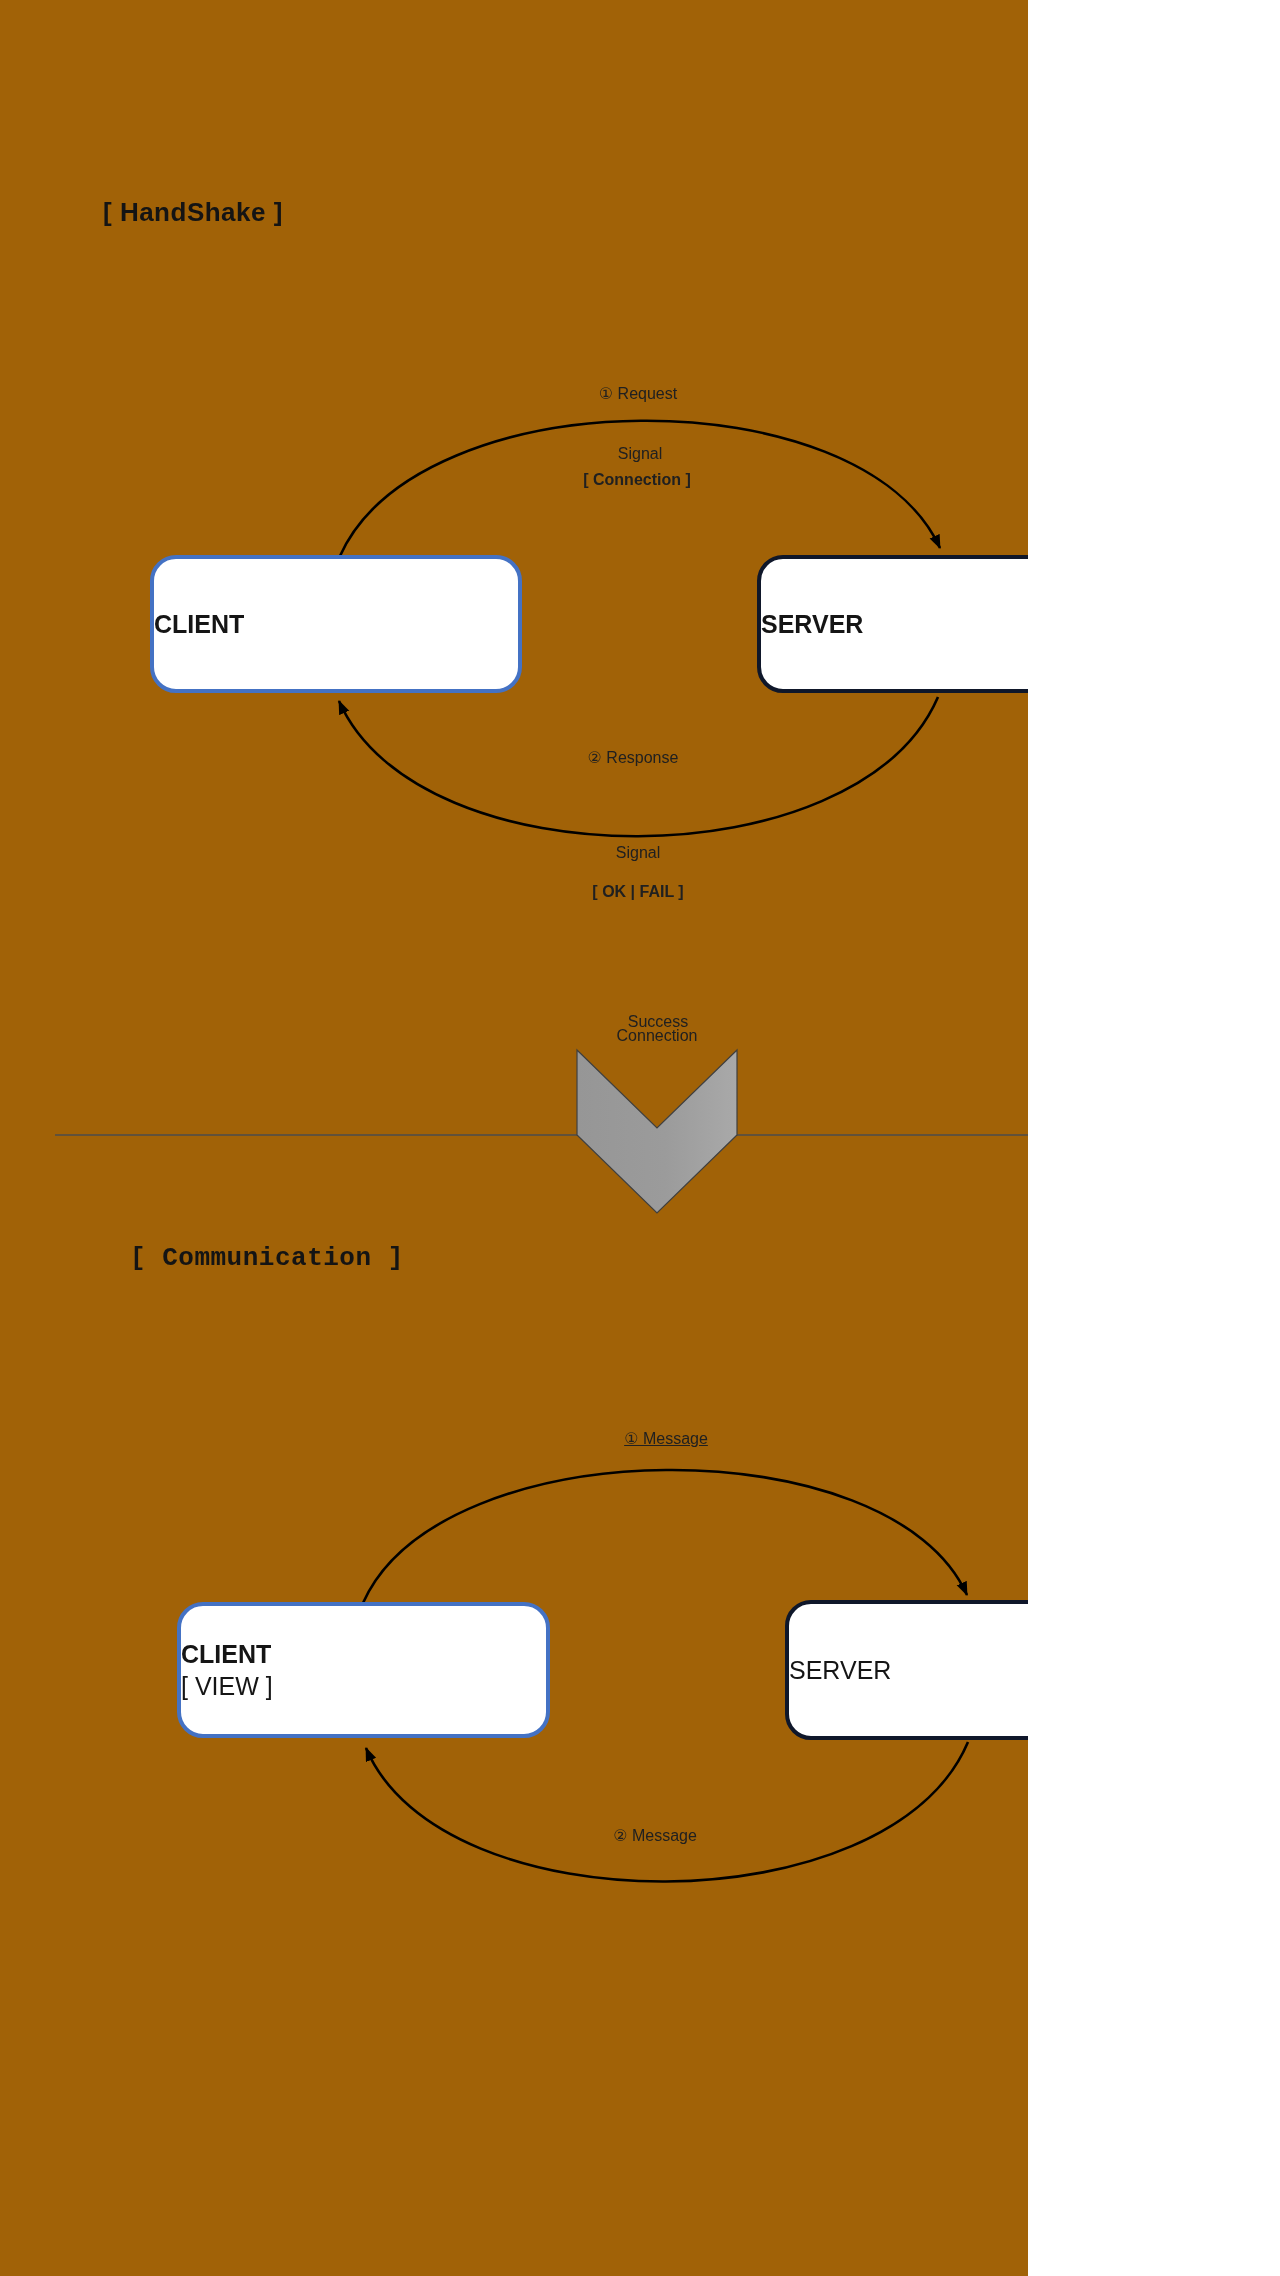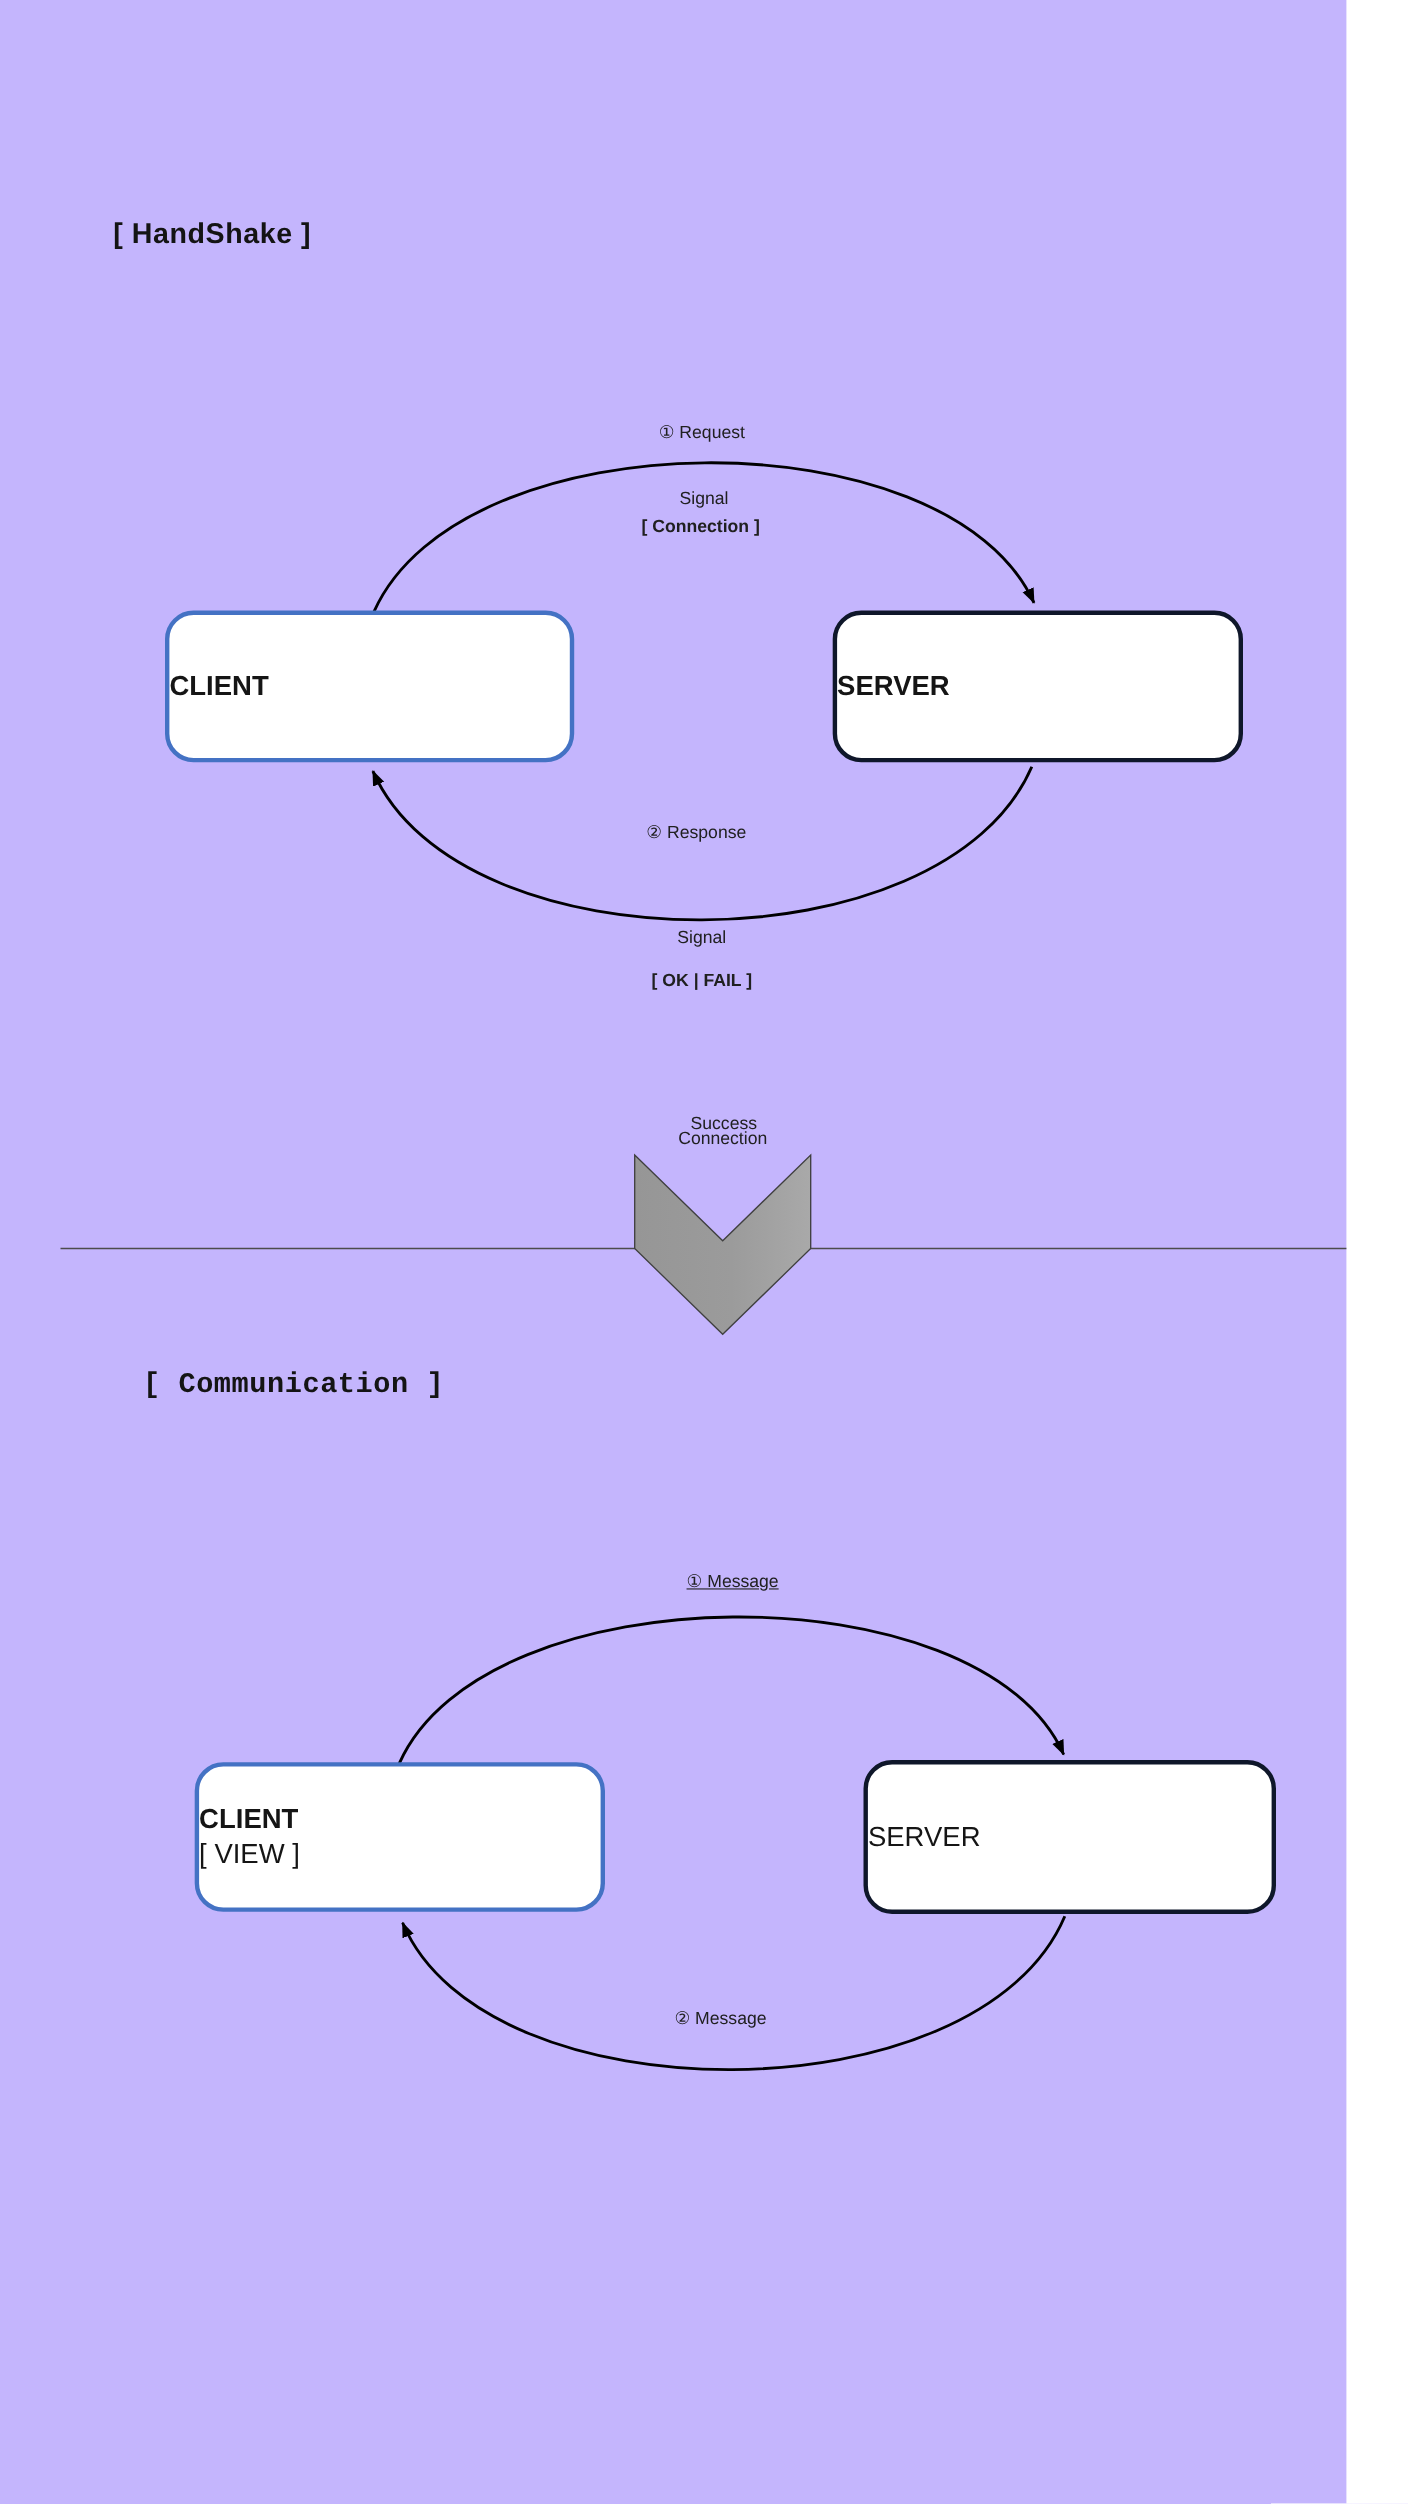--- a/index.html
+++ b/index.html
@@ -2,23 +2,23 @@
 <html><head>
 <meta charset="utf-8">
 <style>
   html, body {
     margin: 0;
     padding: 0;
     background: #ffffff;
   }
   .canvas {
     position: relative;
-    width: 1224px;
+    width: 1028px;
     height: 2276px;
-    background: #c4b5fd;
+    background: #a16207;
     font-family: "Liberation Sans", "DejaVu Sans", sans-serif;
     color: #1c1c1c;
     overflow: hidden;
   }
   .overlay {
     position: absolute;
     left: 0;
     top: 0;
     width: 1280px;
     height: 2276px;

